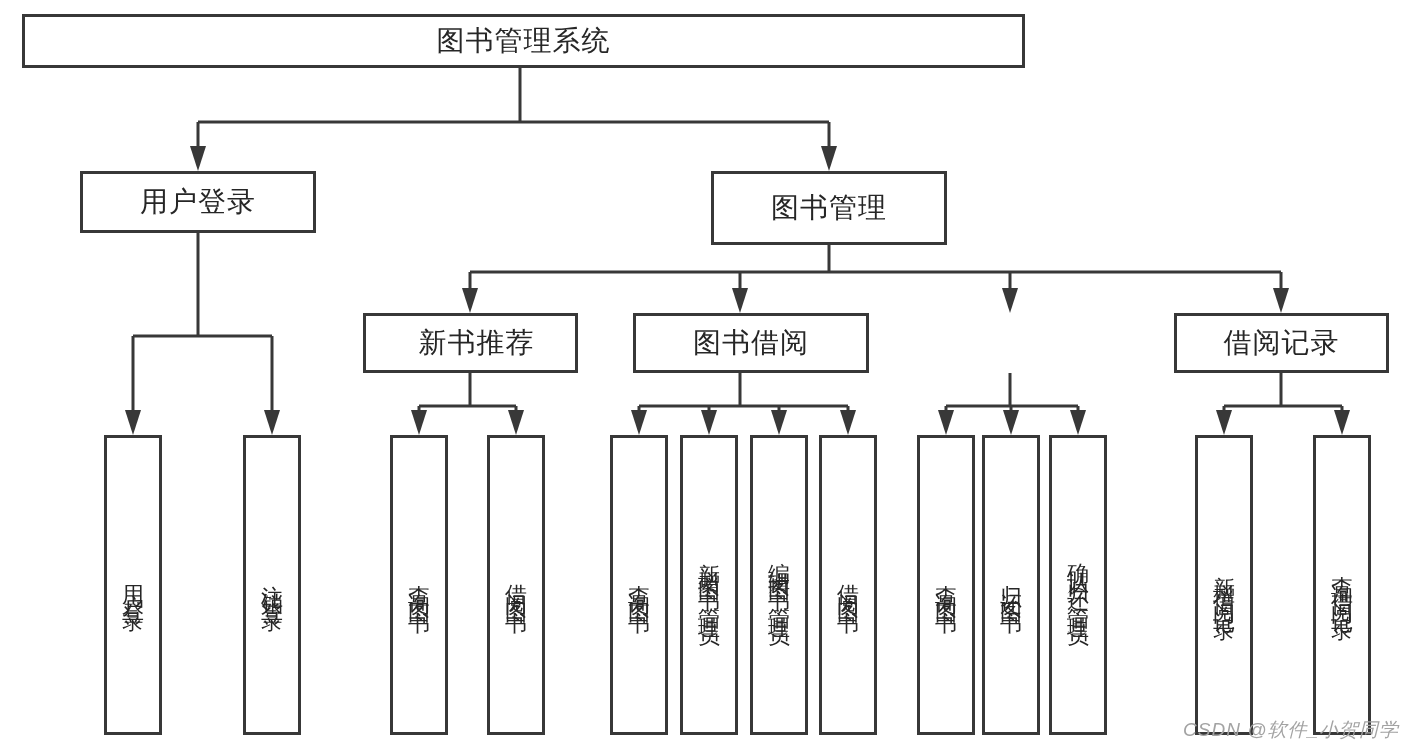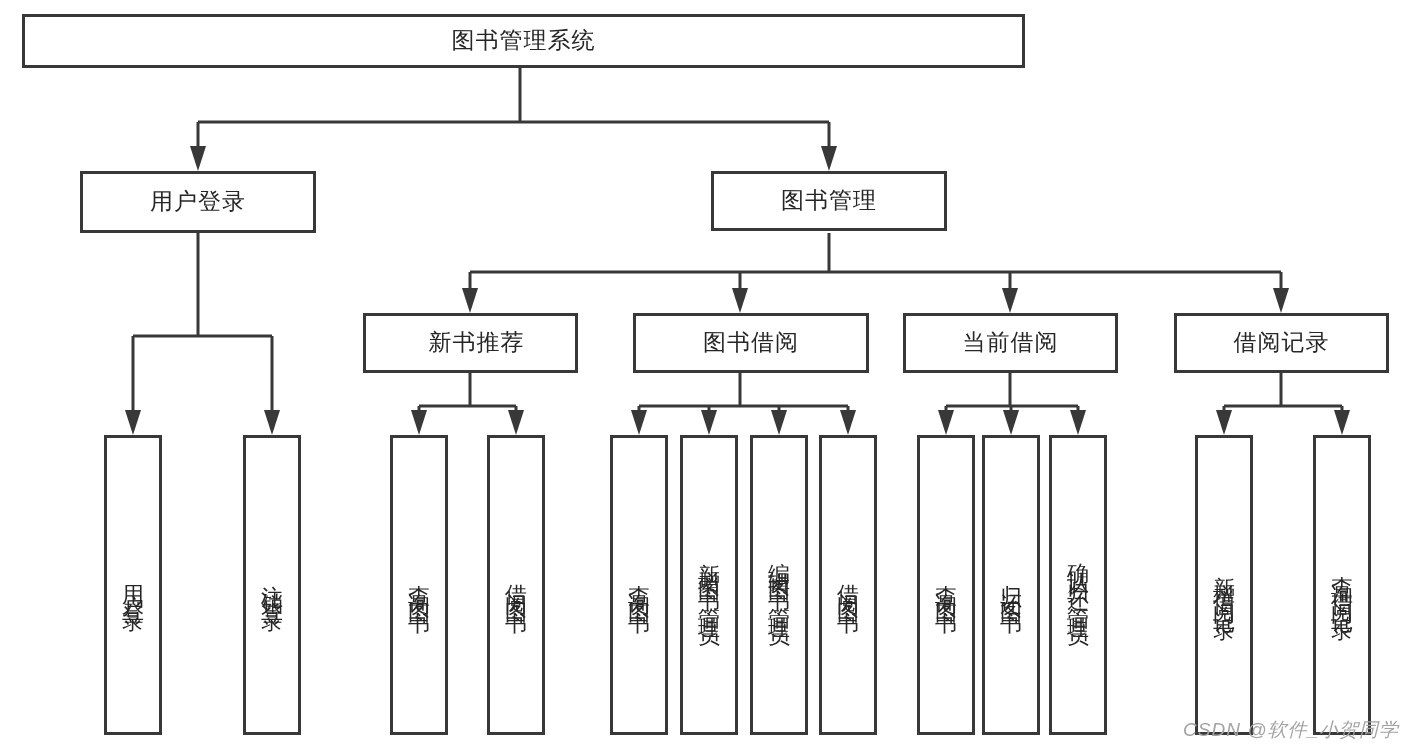--- a/index.html
+++ b/index.html
@@ -19,21 +19,21 @@
   #wires{position:absolute;left:0;top:0;width:1405px;height:747px;}
   .box{
     position:absolute;
     box-sizing:border-box;
     border:3px solid var(--line);
     background:#fff;
     display:flex;
     align-items:center;
     justify-content:center;
     color:var(--text);
-    font-size:23px;
+    font-size:28px;
     letter-spacing:1px;
     text-align:center;
     line-height:1.2;
   }
   .leaf{
     writing-mode:vertical-rl;
     text-orientation:mixed;
     font-size:22px;
     letter-spacing:9px;
     line-height:1;
@@ -96,25 +96,24 @@
       <use href="#arr" transform="translate(1011,435)"></use>
       <use href="#arr" transform="translate(1078,435)"></use>
       <use href="#arr" transform="translate(1224,435)"></use>
       <use href="#arr" transform="translate(1342,435)"></use>
     </g>
   </svg>
 
   <div class="box" style="left:22px;top:14px;width:1003px;height:54px;">图书管理系统</div>
 
   <div class="box" style="left:80px;top:171px;width:236px;height:62px;">用户登录</div>
-  <div class="box" style="left:711px;top:171px;width:236px;height:60px;text-align:center;">图书管理</div>
+  <div class="box" style="left:711px;top:171px;width:236px;height:74px;text-align:center;">图书管理</div>
 
   <div class="box" style="left:363px;top:313px;width:215px;height:60px;padding-left:12px;">新书推荐</div>
   <div class="box" style="left:633px;top:313px;width:236px;height:60px;">图书借阅</div>
-  <div class="box" style="left:903px;top:313px;width:215px;height:60px;">当前借阅</div>
   <div class="box" style="left:1174px;top:313px;width:215px;height:60px;">借阅记录</div>
 
   <div class="box leaf" style="left:104px;">用户登录</div>
   <div class="box leaf" style="left:243px;">注销登录</div>
 
   <div class="box leaf" style="left:390px;">查询图书</div>
   <div class="box leaf" style="left:487px;">借阅图书</div>
 
   <div class="box leaf" style="left:610px;">查询图书</div>
   <div class="box leaf" style="left:680px;">新增图书（管理员）</div>

